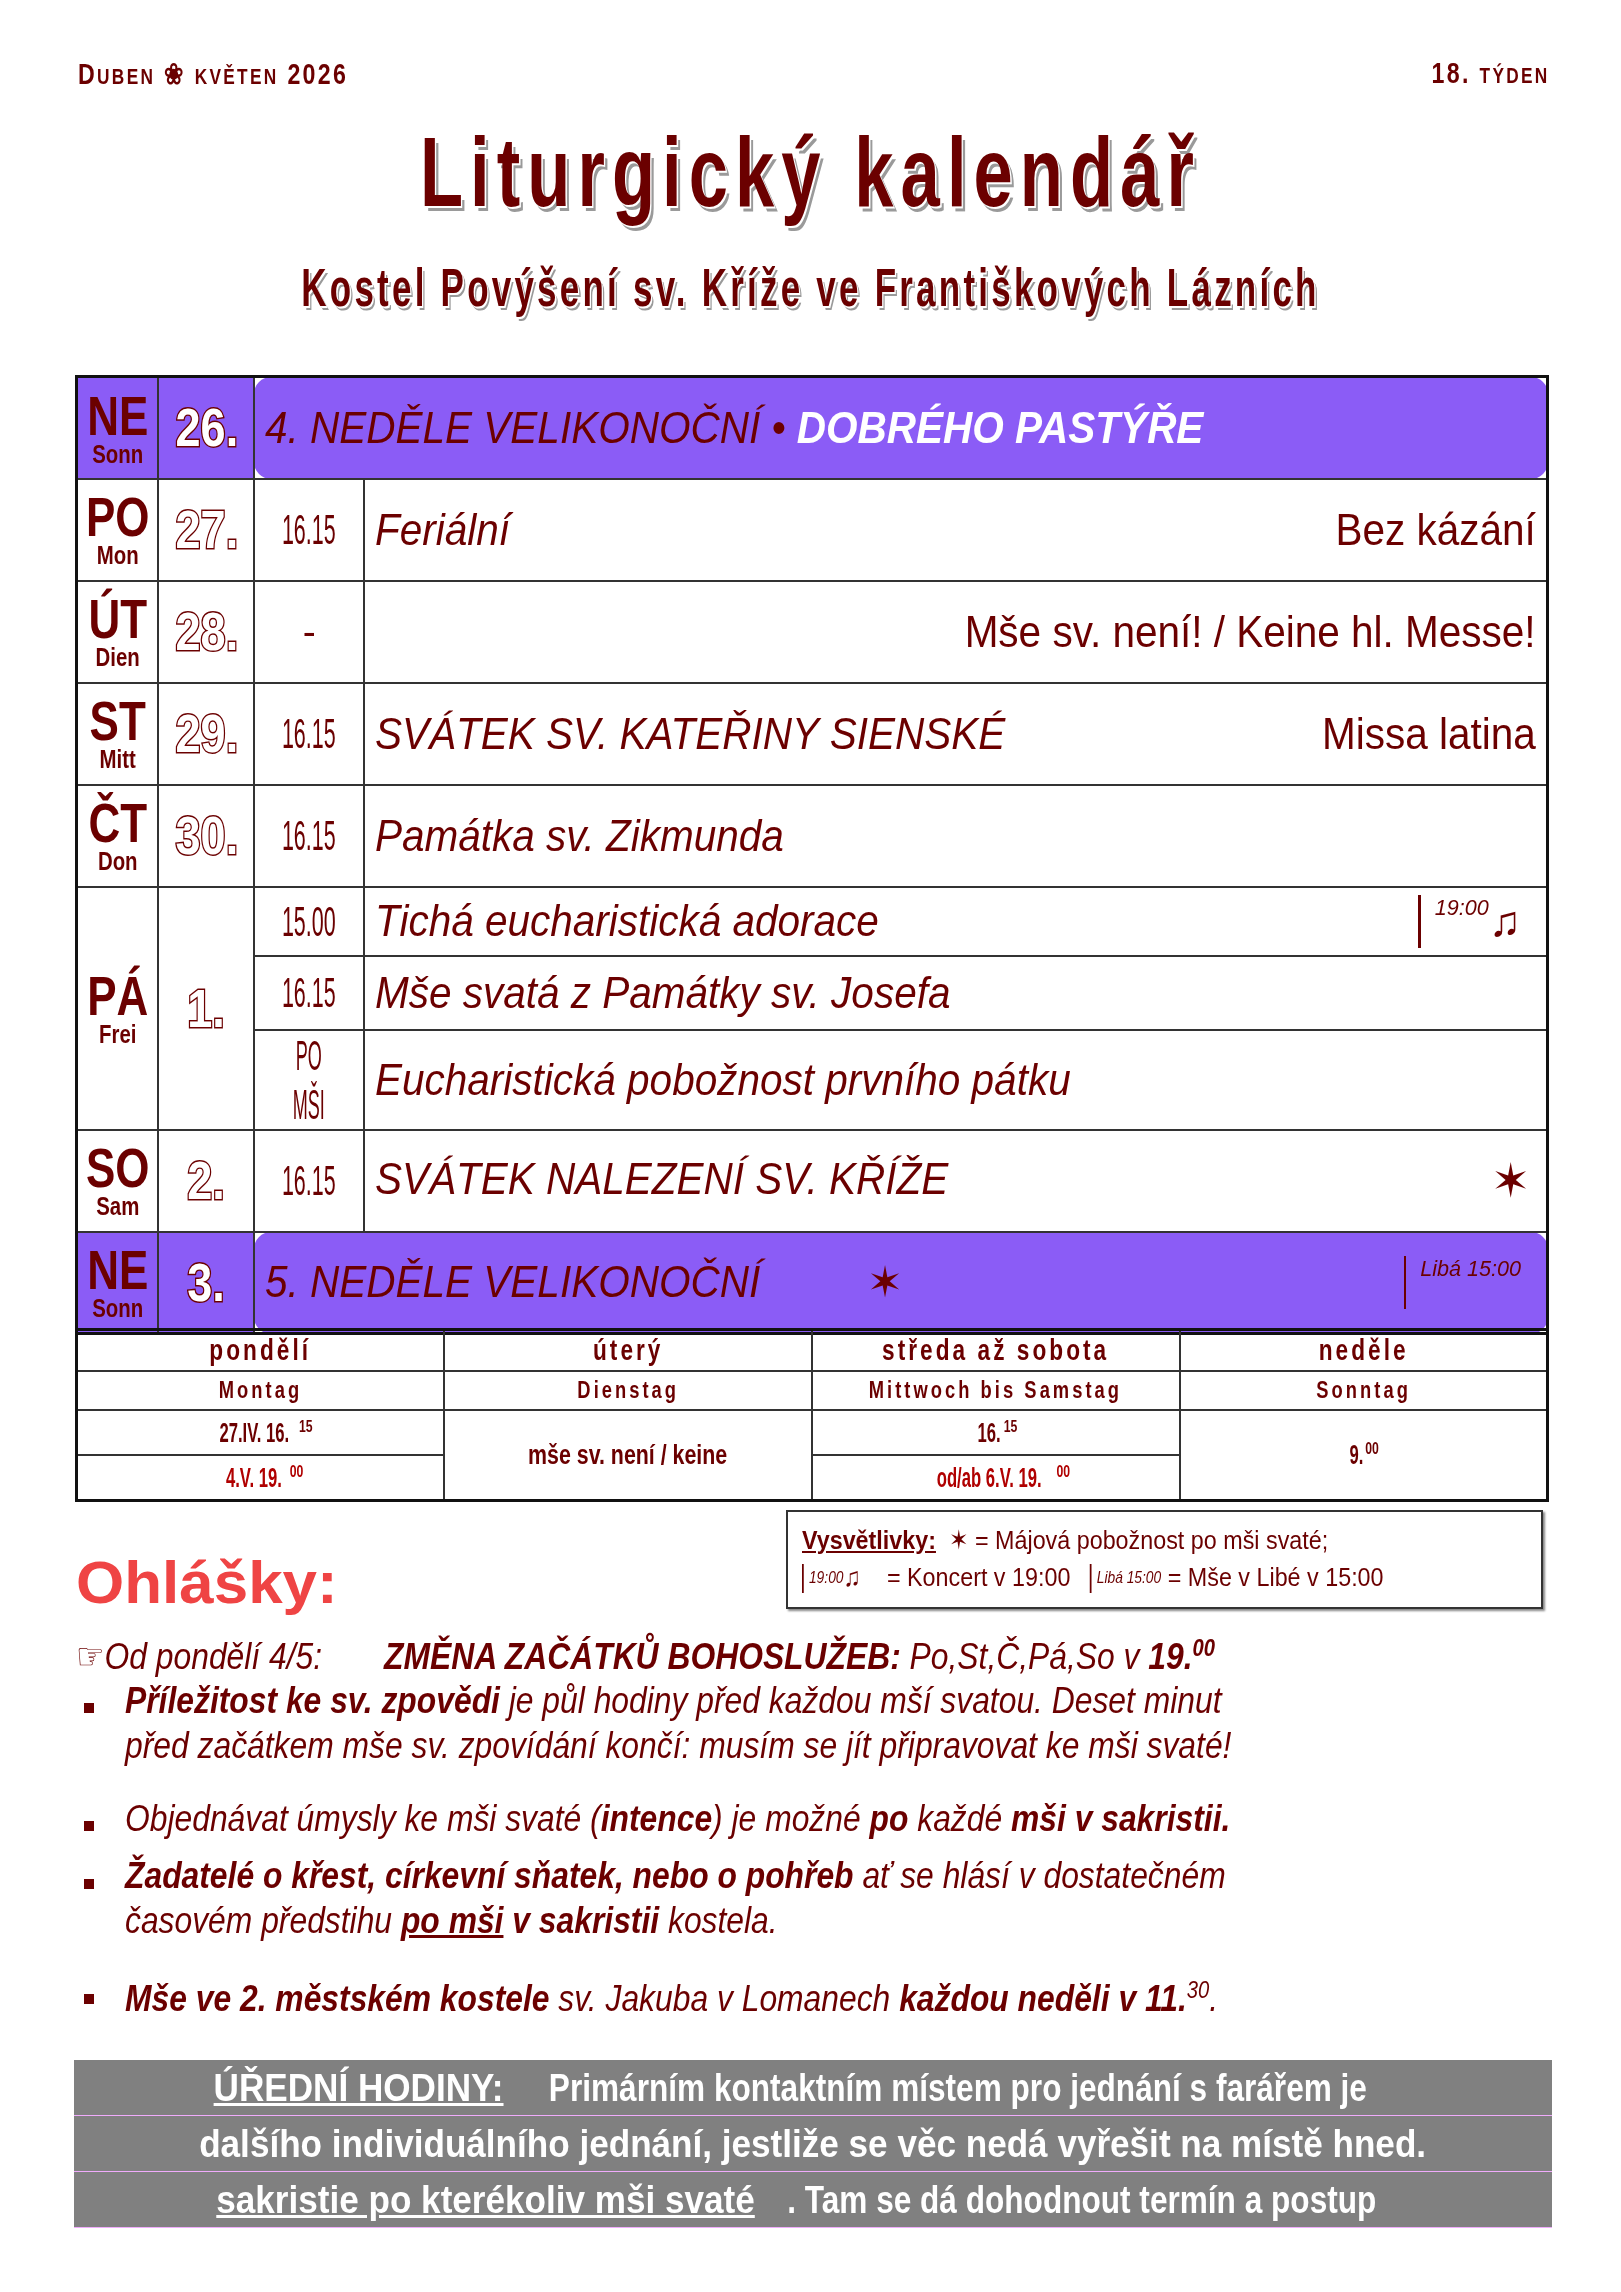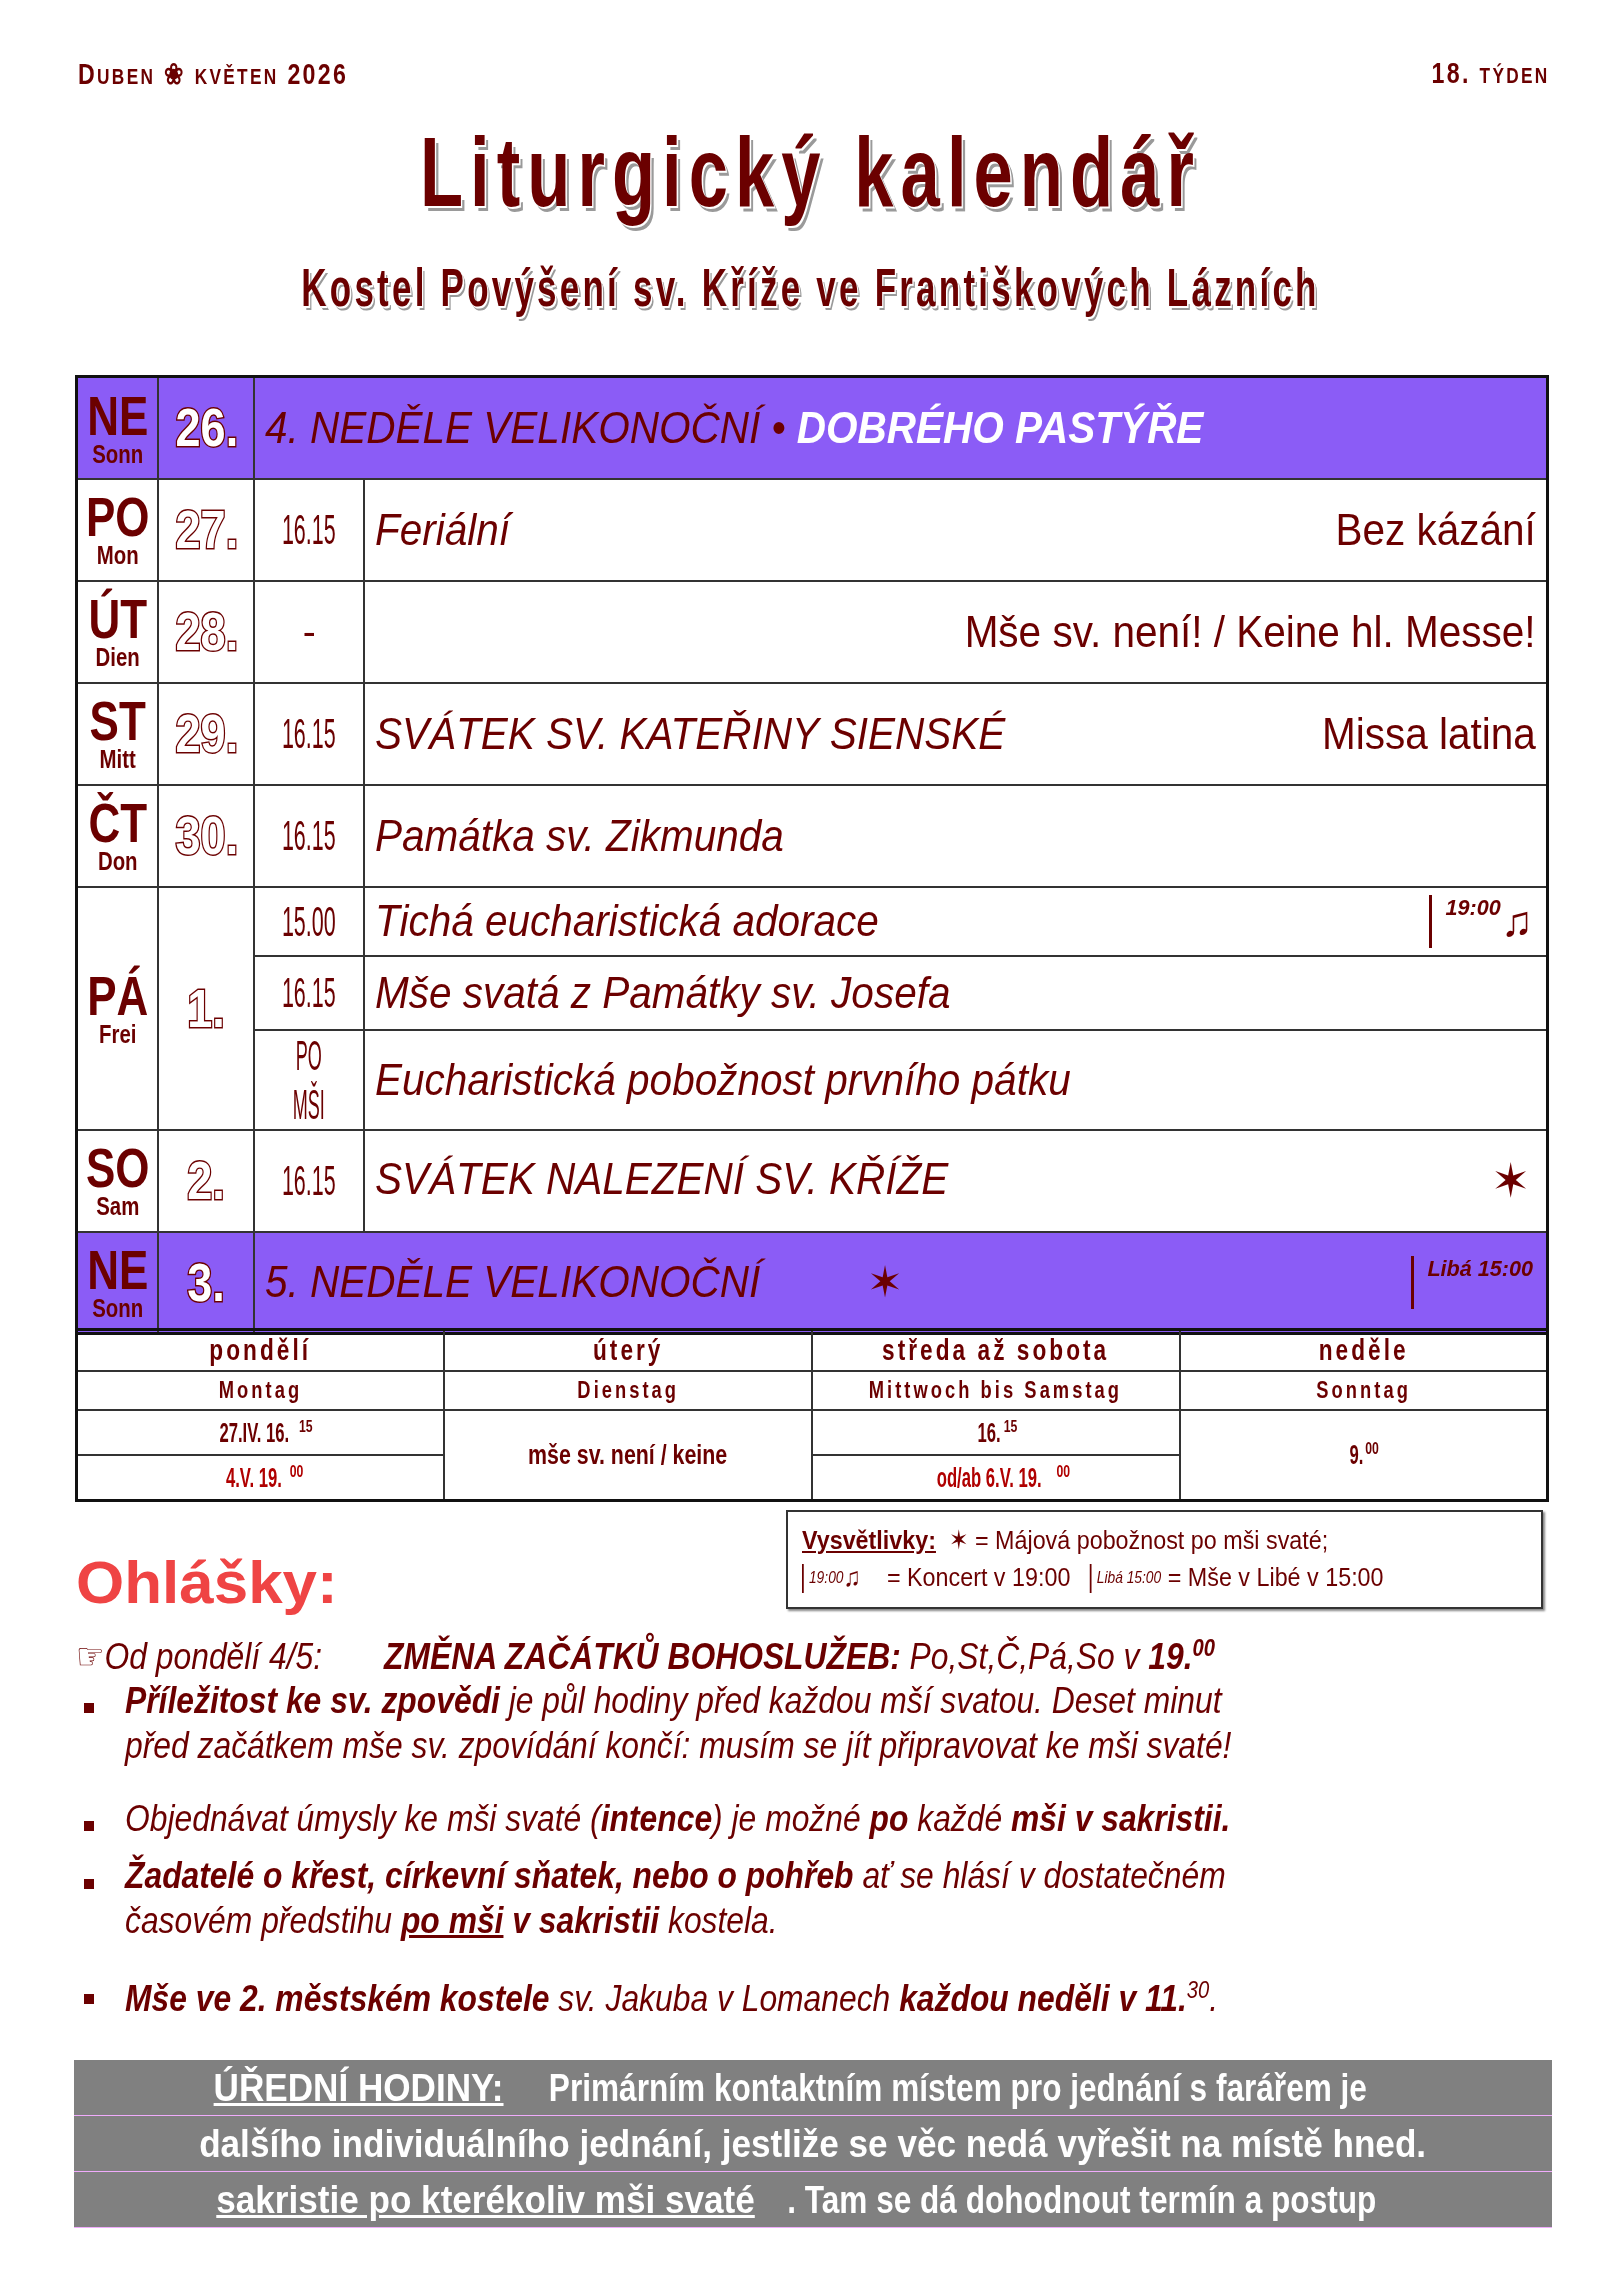--- a/index.html
+++ b/index.html
@@ -19,27 +19,27 @@
   table.cal { position:absolute; left:75px; top:375px; width:1474px; border-collapse:collapse; border:3.9px solid #111; }
   table.cal td { border:2px solid #333; padding:0; vertical-align:middle; }
   .daycell { width:74px; text-align:center; line-height:1; }
   .daycell .dn { font-weight:bold; font-size:55px; display:block; transform:scaleX(0.8); color:#6b0000; }
   .daycell .dg { font-weight:bold; font-size:25.5px; display:block; transform:scaleX(0.8); color:#6b0000; margin-top:-2px; }
   .datecell { width:94px; text-align:center; font-weight:bold; font-size:53px; color:#fff;
               -webkit-text-stroke:2.9px #6b0000; paint-order:stroke fill; }
   .datecell span { display:inline-block; transform:scaleX(0.85); }
   .timecell { width:84px; text-align:center; font-size:43px; color:#6b0000; }
   .timecell span { display:inline-block; transform:scaleX(0.5); }
-  .evcell { font-style:italic; font-size:45px; padding-left:9.8px !important; color:#6b0000; }
+  .evcell { font-style:italic; font-size:45px; padding-left:9.8px !important; color:#6b0000;border-radius:17px; }
   .evcell span.t { display:inline-block; transform:scaleX(0.9); transform-origin:left center; }
   .right { float:right; font-style:normal; padding-right:11.8px; transform:scaleX(0.9); transform-origin:right center; }
   tr.sun td { background:#8b5cf6; }
   tr.r104 { height:102px; } tr.r70 { height:69px; } tr.r76 { height:74px; }
   .white { color:#ffffff; font-weight:bold; }
-  .mark { float:right; padding-right:13px; font-style:italic; font-size:21.6px;font-weight:bold; }
+  .mark { float:right; padding-right:25px; font-style:italic; font-size:21.6px; }
   .bar { display:inline-block; width:2.9px; height:53px; background:#6b0000; vertical-align:middle; margin-right:13.7px; }
   .star { float:right; padding-right:15.7px; font-style:normal; font-size:47px; }
 
   table.sch { position:absolute; left:75px; top:1328px; width:1474px; border-collapse:collapse; border:3.9px solid #111; }
   table.sch td { border:2px solid #333; text-align:center; font-weight:bold; color:#6b0000; padding:0; }
   .sch .h1 { font-size:29px; letter-spacing:3.9px; height:39px;margin-left:8px; }
   .sch .h2 { font-size:23.5px; letter-spacing:3.9px; height:37px; }
   .sch .v { font-size:27.4px; height:43px; }
   .sch .red { color:#b00000; }
   .sch sup { font-size:15.7px; }

